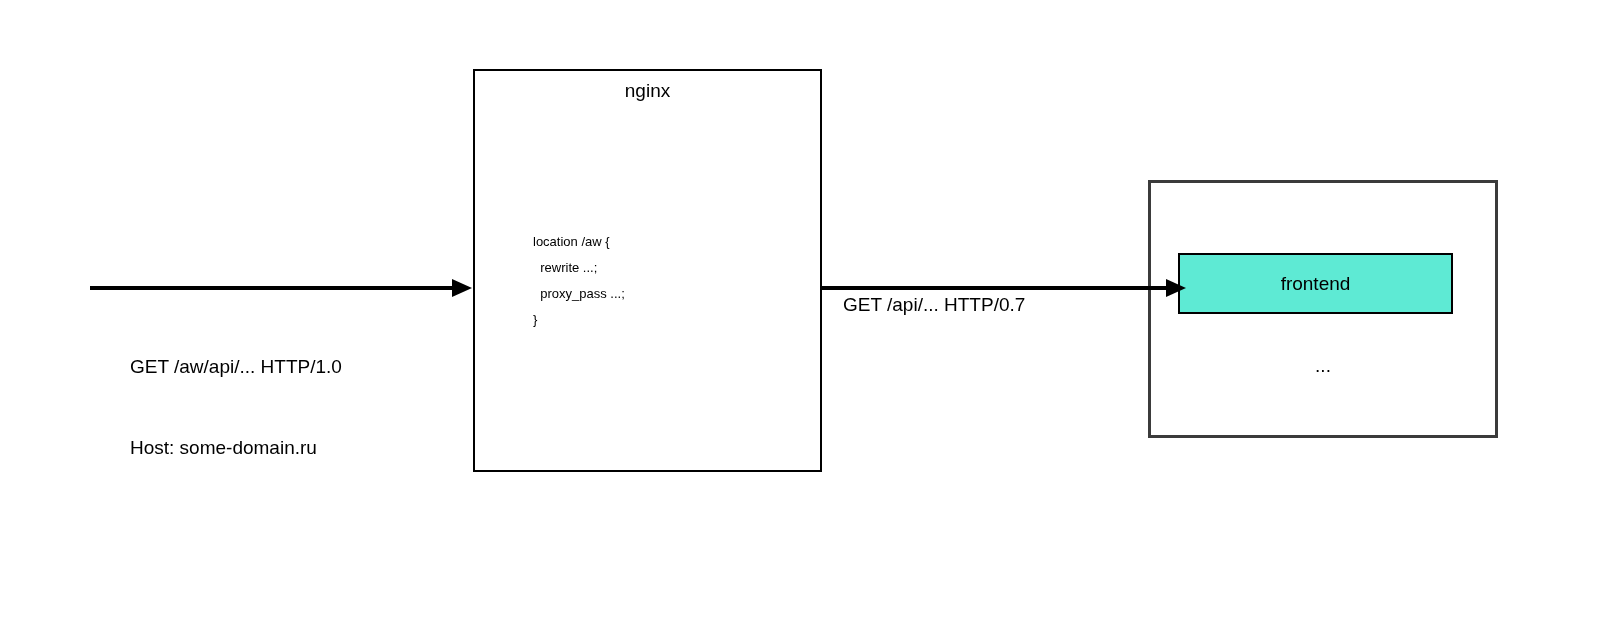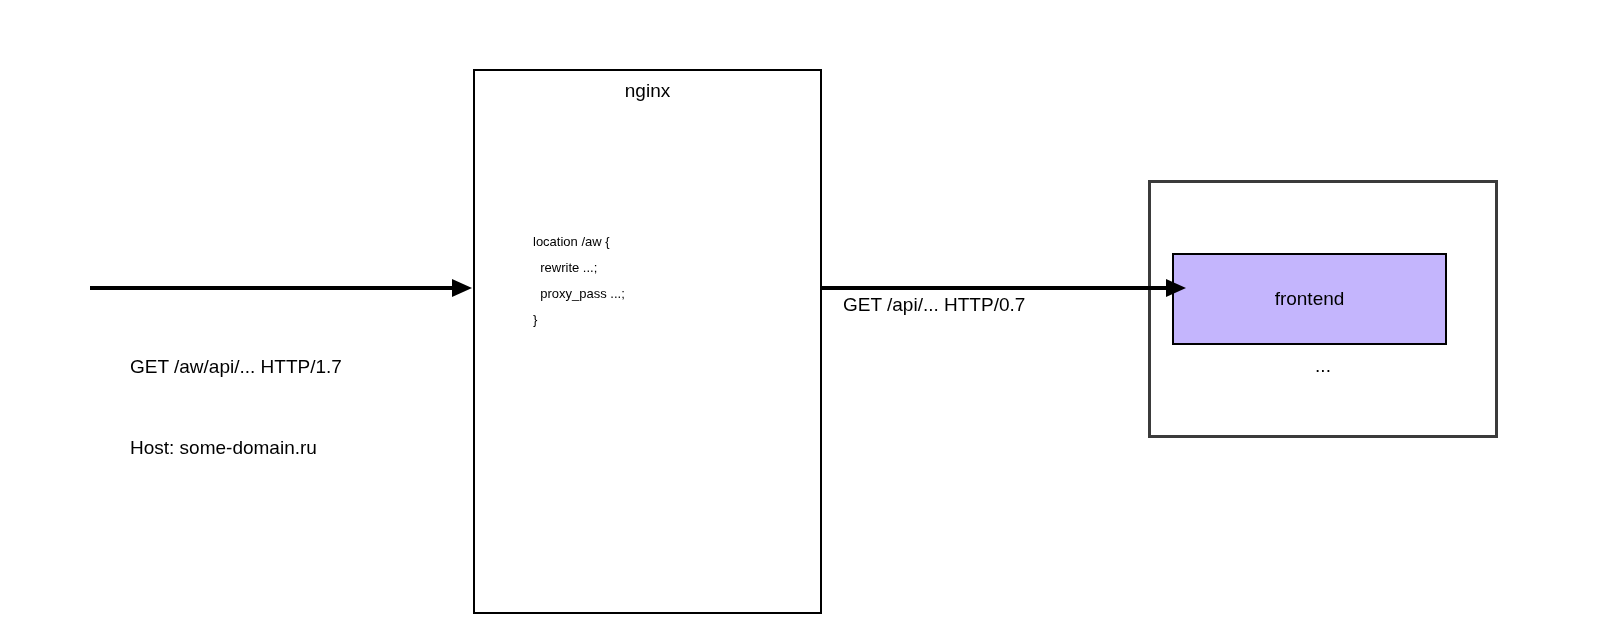--- a/index.html
+++ b/index.html
@@ -33,21 +33,21 @@
     border-left: 20px solid #000000;
     z-index: 3;
   }
 
   
   .nginx-box {
     position: absolute;
     left: 473px;
     top: 69px;
     width: 349px;
-    height: 545px;
+    height: 403px;
     border: 2px solid #000000;
     background: #ffffff;
     box-sizing: border-box;
     z-index: 1;
   }
   .box-title {
     position: absolute;
     top: 8px;
     left: 0;
     width: 100%;
@@ -71,26 +71,26 @@
     top: 180px;
     width: 350px;
     height: 258px;
     border: 3px solid #3b3b3b;
     background: #ffffff;
     box-sizing: border-box;
     z-index: 1;
   }
   .frontend-box {
     position: absolute;
-    left: 21px;
+    left: 27px;
     top: 70px;
     width: 275px;
-    height: 92px;
+    height: 61px;
     border: 2px solid #000000;
-    background: #c4b5fd;
+    background: #5eead4;
     box-sizing: border-box;
     display: flex;
     align-items: center;
     justify-content: center;
     font-size: 19px;
     z-index: 2;
   }
   .aw-ellipsis {
     position: absolute;
     left: 0;
@@ -114,21 +114,21 @@
 <body>
 
 <div id="canvas">
 
   <div>
     <div class="arrow-line" style="left:90px; top:286px; width:363px;"></div>
     <div class="arrow-head" style="left:452px; top:279px;"></div>
   </div>
 
   <div id="incoming-label" class="request-label">
-    <div>GET /aw/api/... HTTP/1.7</div>
+    <div>GET /aw/api/... HTTP/1.0</div>
     <div>Host: some-domain.ru</div>
   </div>
 
   <div class="nginx-box">
     <div class="box-title">nginx</div>
     <div class="nginx-code">location /aw {
   rewrite ...;
   proxy_pass ...;
 }</div>
   </div>

